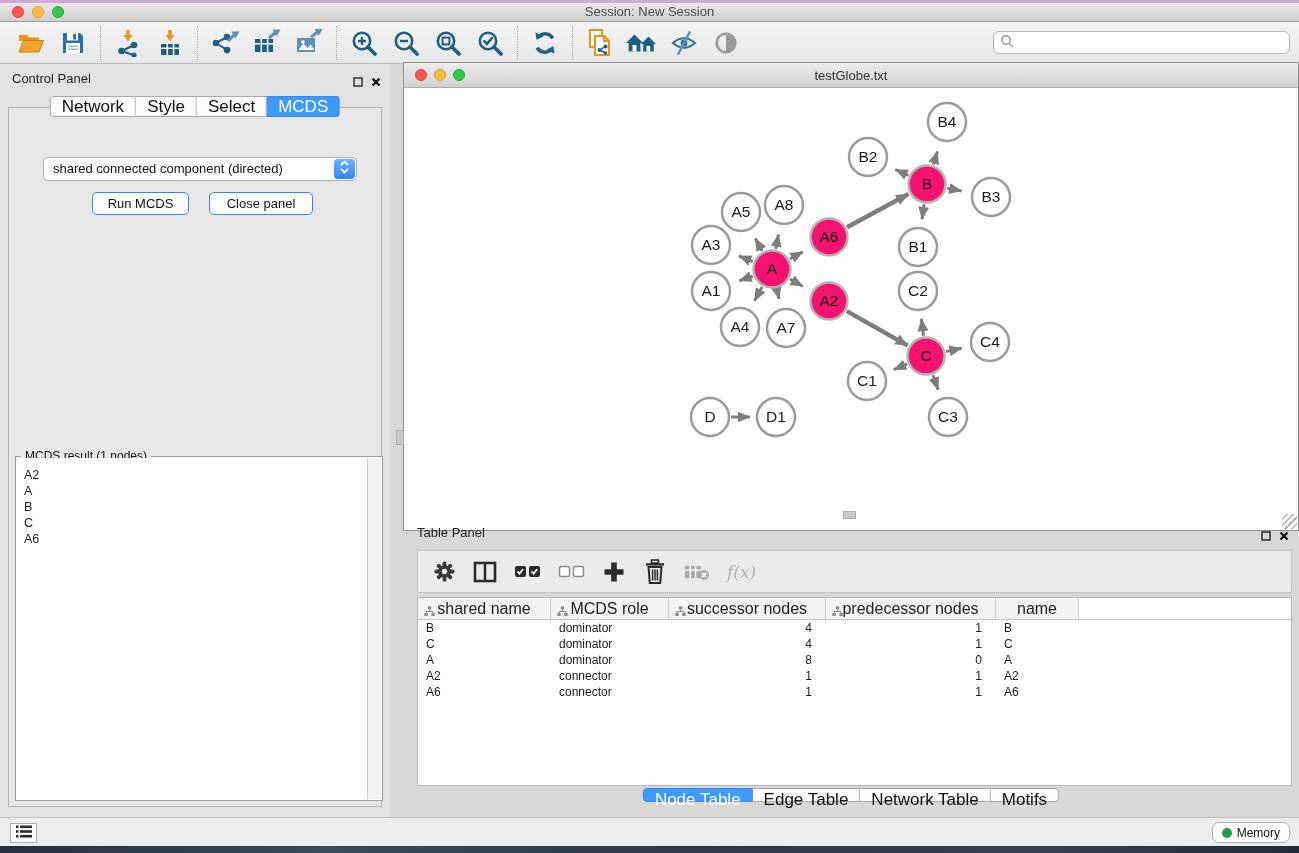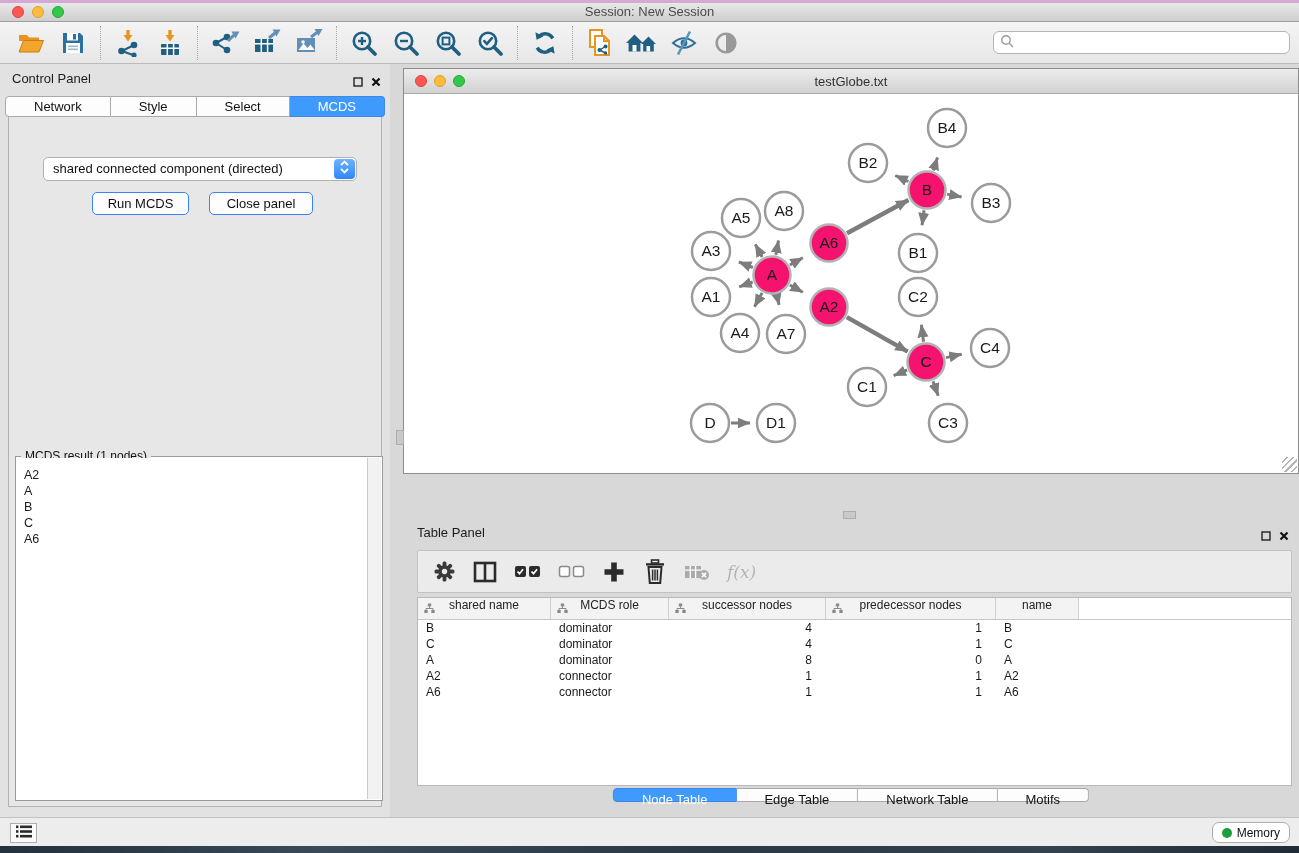--- a/index.html
+++ b/index.html
@@ -27,21 +27,21 @@
   .search-box { position:absolute; right:9px; top:9px; width:297px; height:23px; background:#fff;
     border:1px solid #b5b5b5; border-radius:6px; display:flex; align-items:center; padding-left:6px; }
   .search-box input { border:none; outline:none; flex:1; height:100%; font-size:12px; background:transparent; padding-left:4px; }
 
   
   .control-panel { position:absolute; left:0; top:64px; width:390px; height:753px; background:#e2e2e2; }
   .panel-head { position:absolute; left:12px; top:7px; font-size:13px; color:#1c1c1c; }
   .win-float { position:absolute; right:27px; top:9px; }
   .win-close { position:absolute; right:9px; top:9px; }
   .cp-tabs { position:absolute; top:32px; left:50%; transform:translateX(-50%); display:flex; z-index:3; white-space:nowrap; }
-  .tab { height:21px; line-height:20px; padding:0 28px; font-size:13px; background:#fdfdfd;
+  .tab { height:21px; line-height:20px; padding:0 11px; font-size:17px; background:#fdfdfd;
     border:1px solid #a9a9a9; border-left:none; color:#111; cursor:default; }
   .tab:first-child { border-left:1px solid #a9a9a9; border-radius:4px 0 0 4px; }
   .tab:last-child { border-radius:0 4px 4px 0; }
   .tab.active { background:#3e9bfd; color:#fff; border-color:#3e86e8; }
   .cp-body { position:absolute; left:8px; right:8px; top:43px; bottom:10px; border:1px solid #b2b2b2; background:#e7e7e7; }
   .opt-label { position:absolute; top:25px; width:100%; text-align:center; font-size:13px; color:#111; }
   .dropdown { position:absolute; left:34px; top:49px; width:314px; height:24px; background:#fff;
     border:1px solid #b0b0b0; border-radius:5px; }
   .dd-text { font-size:13px; line-height:22px; padding-left:9px; color:#111; }
   .dd-step { position:absolute; right:1px; top:1px; bottom:1px; width:21px; border-radius:4px;
@@ -50,39 +50,39 @@
     border-radius:5px; font-size:13px; text-align:center; line-height:21px; color:#111; cursor:default; }
   .btn.run { left:83px; width:97px; }
   .btn.closep { left:200px; width:104px; }
   .result-box { position:absolute; left:6px; width:368px; top:348px; height:345px; border:1px solid #9a9a9a; background:#fff; }
   .result-legend { position:absolute; top:-8px; left:5px; background:#e7e7e7; padding:0 4px; font-size:12px; color:#111; }
   .result-list { position:absolute; left:1px; top:1px; right:16px; bottom:1px; background:#fff;
     font-size:12.5px; line-height:16px; padding:9px 0 0 7px; }
   .result-scroll { position:absolute; top:1px; bottom:1px; right:1px; width:14px; background:#f2f2f2; border-left:1px solid #ccc; }
 
   
-  .net-window { position:absolute; left:403px; top:68px; width:896px; height:406px; background:#a16207; border:1px solid #8d8d8d; }
+  .net-window { position:absolute; left:403px; top:62px; width:896px; height:469px; background:#a16207; border:1px solid #8d8d8d; }
   .net-titlebar { position:relative; height:25px; background:linear-gradient(#ececec,#d2d2d2); border-bottom:1px solid #ababab; }
   .net-traffic { position:absolute; top:6px; left:11px; display:flex; gap:7px; }
   .net-title { text-align:center; font-size:13px; line-height:25px; color:#333; }
   .net-canvas { position:absolute; left:0; top:25px; right:0; bottom:0; background:#fff; }
   .resize-grip { position:absolute; right:1px; bottom:1px; width:15px; height:15px;
     background:repeating-linear-gradient(135deg, transparent 0 3px, #b5b5b5 3px 4.5px); }
   .dh-left { position:absolute; left:396px; top:430px; width:8px; height:15px; background:#c9c9c9; border:1px solid #adadad; }
   .dh-bottom { position:absolute; left:843px; top:511px; width:13px; height:8px; background:#c9c9c9; border:1px solid #adadad; }
 
   
   .table-panel { position:absolute; left:403px; top:518px; width:896px; height:299px; }
   .tp-toolbar { position:absolute; left:14px; right:7px; top:32px; height:43px; background:#ebebeb;
     border:1px solid #c2c2c2; border-radius:2px; display:flex; align-items:center; gap:17px; padding-left:14px; }
   .tp-tool { display:flex; align-items:center; justify-content:center; min-width:24px; cursor:default; }
   .tp-table { position:absolute; left:14px; right:7px; top:79px; height:189px; background:#fff; border:1px solid #b9b9b9; overflow:hidden; }
   .tbl-header { display:flex; height:22px; border-bottom:1px solid #c6c6c6; }
-  .th { background:#f3f3f3; border-right:1px solid #cfcfcf; display:flex; justify-content:center;
-    font-size:12px; color:#222; position:relative; flex:none; }
+  .th { background:#f3f3f3; border-right:1px solid #cfcfcf; display:flex; align-items:center; justify-content:center;
+    font-size:16px; color:#222; position:relative; flex:none; }
   .th .col-ic { position:absolute; left:6px; top:5px; }
   .tbl-row { display:flex; height:16px; font-size:12px; align-items:center; }
   .td { flex:none; padding:0 8px; overflow:hidden; white-space:nowrap; }
   .td.num { text-align:right; padding-right:14px; }
   .tp-tabs { position:absolute; left:50%; transform:translateX(-50%); top:270px; display:flex; white-space:nowrap; }
   .tp-tabs .tab { height:14px; line-height:21px; }
 
   
   .statusbar { position:absolute; left:0; top:817px; width:100%; height:29px; background:#ededed; border-top:1px solid #c2c2c2; }
   .list-btn { position:absolute; left:10px; top:5px; width:27px; height:20px; background:#fafafa;

